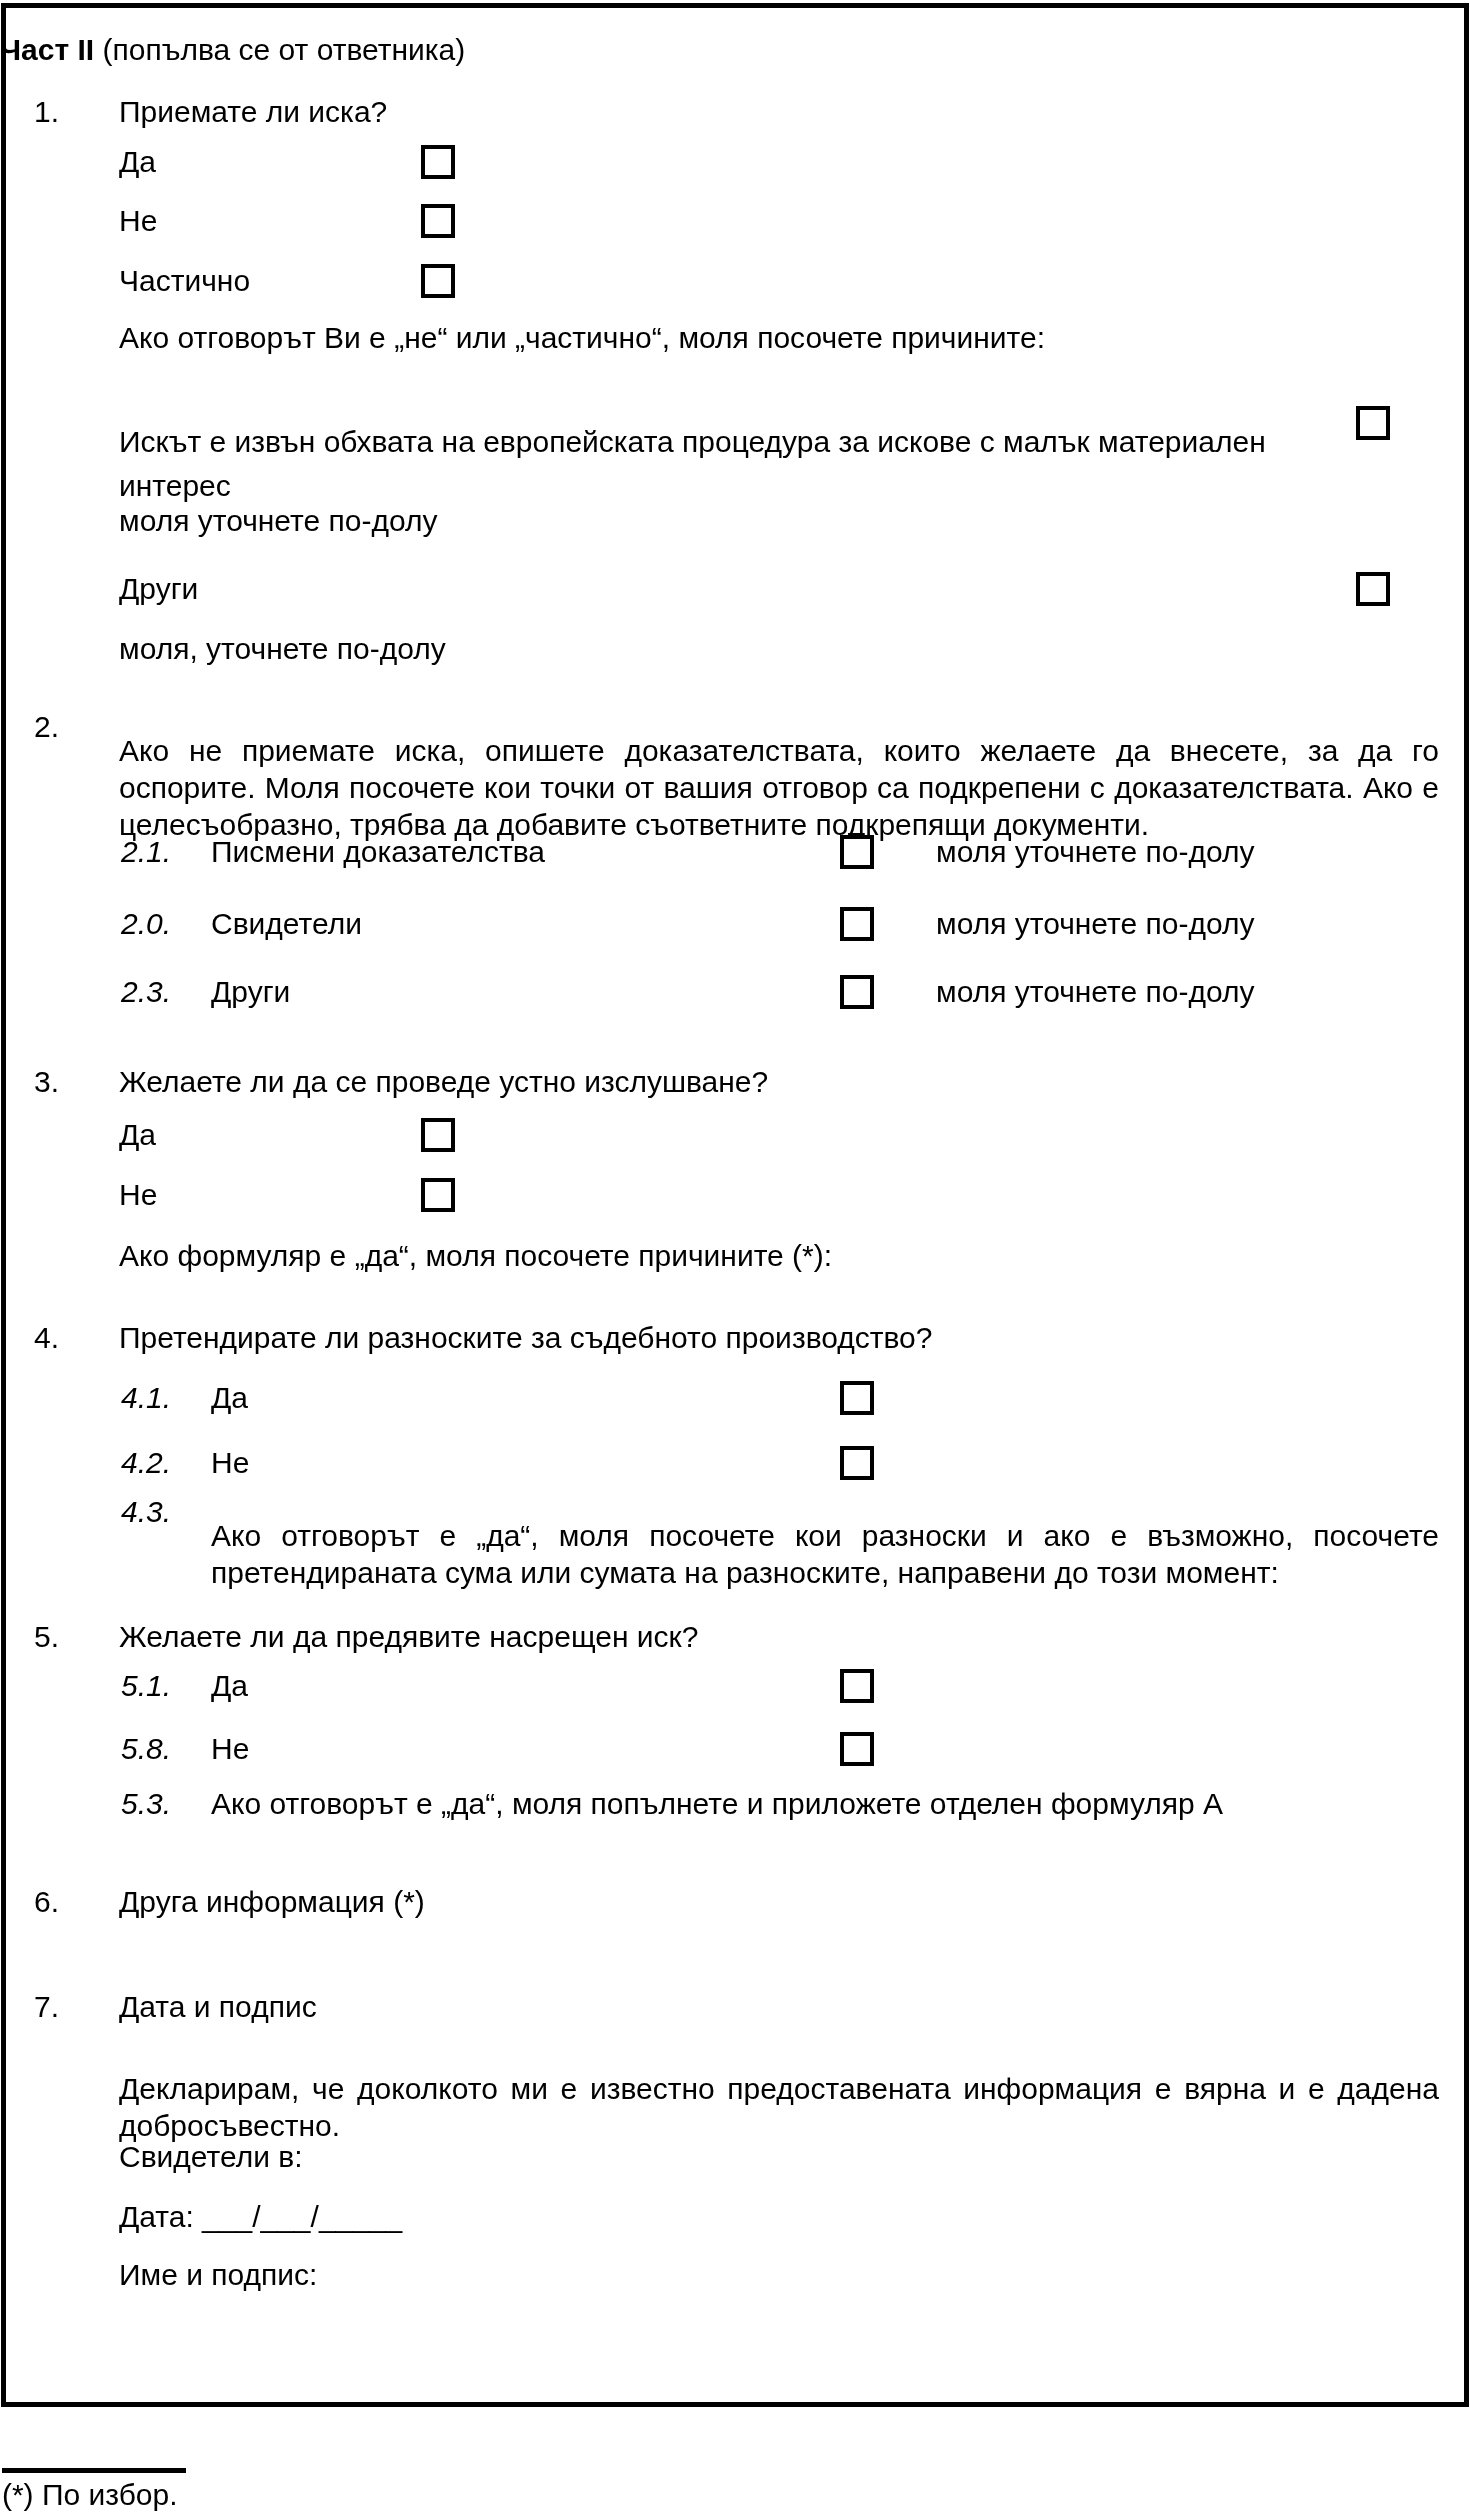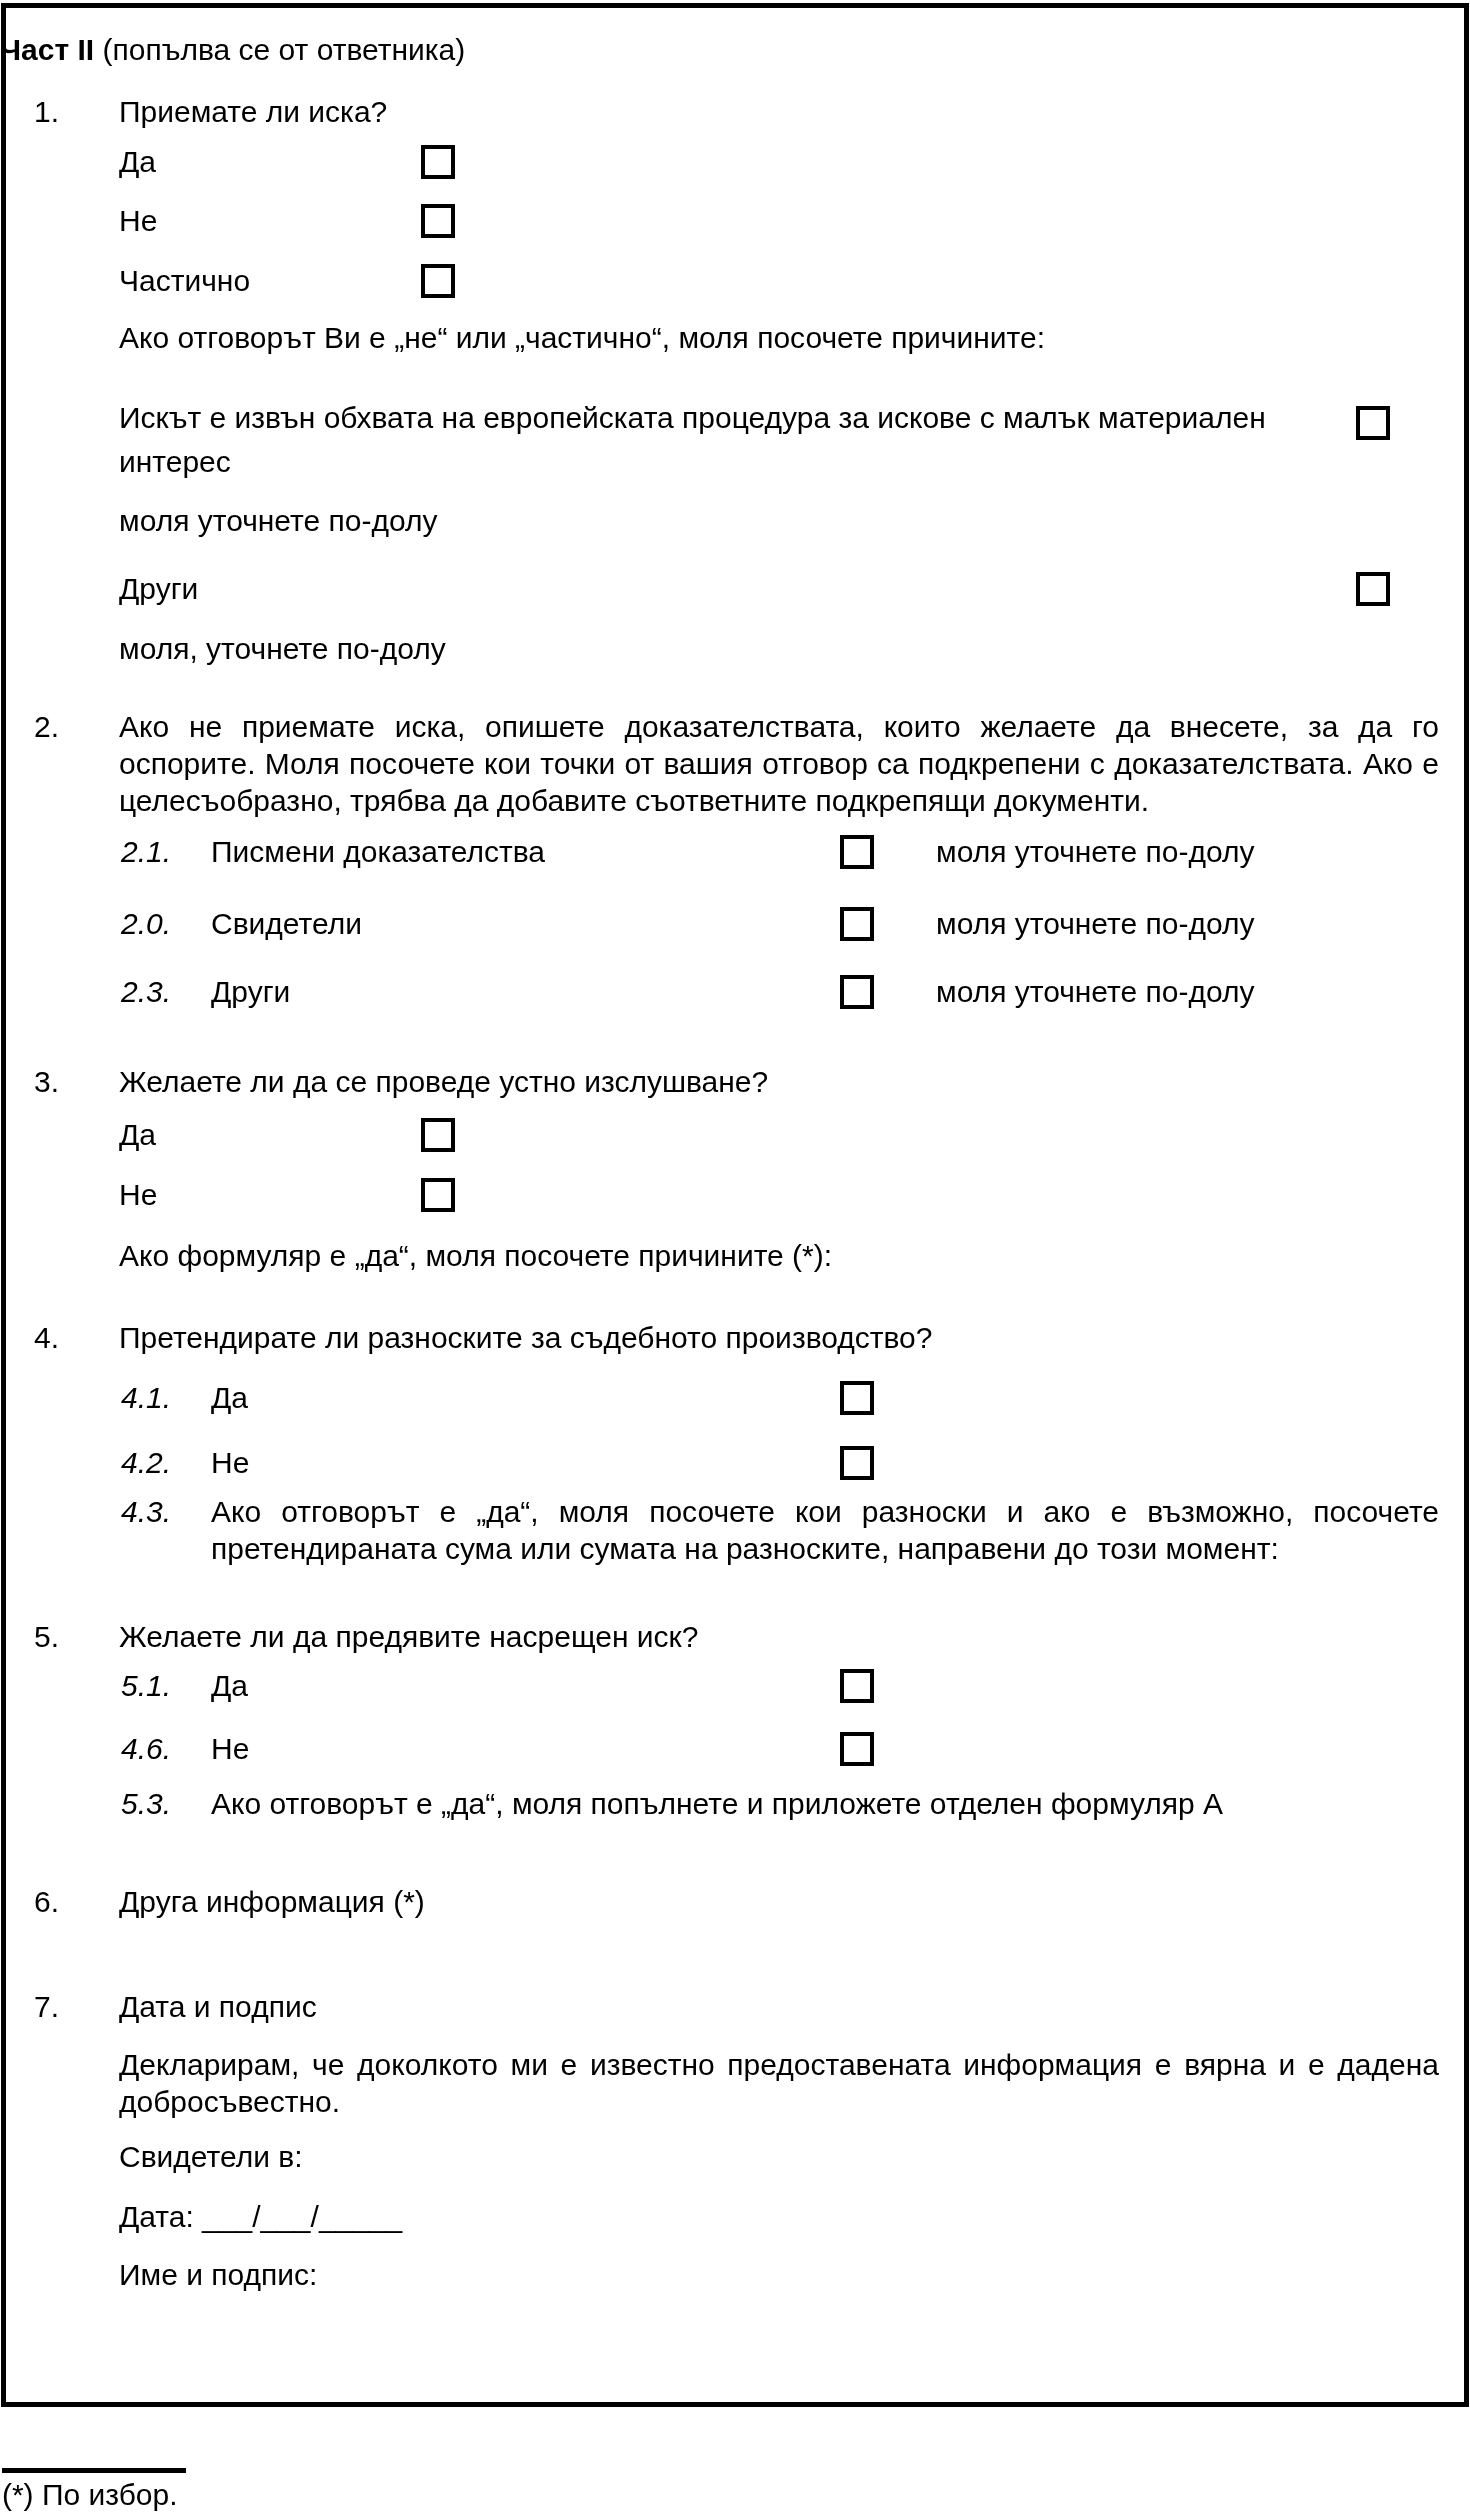--- a/index.html
+++ b/index.html
@@ -19,20 +19,21 @@
   .row { position: absolute; left: 0; width: 1280px; }
   .t { line-height: 36px; display: block; position: absolute; white-space: nowrap; }
   .num  { left: 34px; }
   .txt  { left: 119px; }
   .snum { left: 121px; font-style: italic; }
   .slbl { left: 211px; }
   .snote{ left: 936px; }
   .para {
     position: absolute; display: block; white-space: normal;
     line-height: 37px;
+    margin-top: 24px;
   }
   .just { text-align: justify; }
   .title-row { position: absolute; left: 0; top: 32px; width: 1282px; line-height: 36px; }
   .title-row .part { font-weight: bold; }
   .cb {
     position: absolute;
     width: 34px; height: 34px;
     border: 4.5px solid #000; box-sizing: border-box;
     background: #fff;
   }
@@ -153,21 +154,21 @@
 <div class="row" style="top:1619px">
   <span class="t num">5.</span>
   <span class="t txt">Желаете ли да предявите насрещен иск?</span>
 </div>
 <div class="row optrow" style="top:1669px">
   <span class="t snum">5.1.</span>
   <span class="t slbl">Да</span>
   <div class="cb cb-sub"></div>
 </div>
 <div class="row optrow" style="top:1732px">
-  <span class="t snum">4.6.</span>
+  <span class="t snum">5.8.</span>
   <span class="t slbl">Не</span>
   <div class="cb cb-sub"></div>
 </div>
 <div class="row" style="top:1786px">
   <span class="t snum">5.3.</span>
   <span class="t slbl">Ако отговорът е „да“, моля попълнете и приложете отделен формуляр А</span>
 </div>
 
 <div class="row" style="top:1884px">
   <span class="t num">6.</span>

